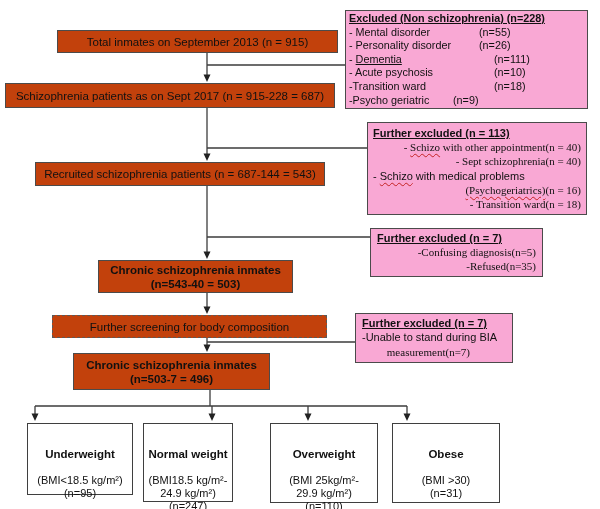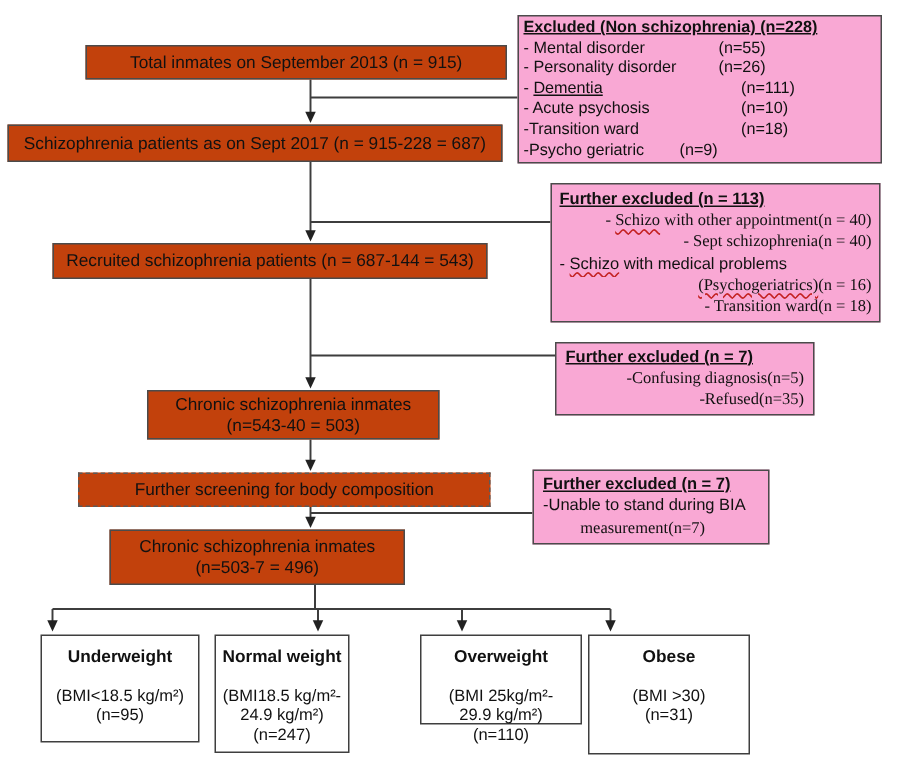--- a/index.html
+++ b/index.html
@@ -8,21 +8,21 @@
     font-family:"Liberation Sans","DejaVu Sans",sans-serif;color:#111;
     overflow:hidden;
   }
   svg.wires{position:absolute;left:0;top:0;}
   .box{
     position:absolute;background:#c2410c;border:1.5px solid #4b4b4b;
     box-sizing:border-box;display:flex;align-items:center;justify-content:center;
     text-align:center;font-size:11.5px;line-height:14px;white-space:nowrap;
   }
   .col{flex-direction:column;}
-  .bold{font-weight:normal;}
+  .bold{font-weight:bold;}
   .dashedbox{border:1.2px dashed #5a5a5a;}
   .xbox{
     position:absolute;background:#f9a8d4;border:1.4px solid #4b4b4b;
     box-sizing:border-box;font-size:10.8px;line-height:13.6px;padding:1px 3px;
   }
   .xbox .title{font-weight:bold;text-decoration:underline;white-space:nowrap;}
   .row{display:flex;white-space:nowrap;}
   .sb{justify-content:flex-end;font-family:Liberation Serif, serif;}
   .lblA{width:130px;flex:none;}
   .lblB{width:145px;flex:none;}
@@ -31,21 +31,21 @@
   .gapr .val{margin-right:36px;}
   .ul{text-decoration:underline;}
   .wavy{
     text-decoration-line:underline;text-decoration-style:wavy;
     text-decoration-color:#c42222;text-decoration-thickness:1px;
     text-underline-offset:2px;
   }
   .bmi{
     position:absolute;background:#fff;border:1.5px solid #3f3f3f;
     box-sizing:border-box;text-align:center;font-size:11px;line-height:13px;
-    padding-top:8px;
+    padding-top:24px;
   }
   .bmi .t{font-weight:bold;font-size:11.5px;margin-bottom:13px;}
 </style>
 </head>
 <body>
 
 <div class="canvas">
 
   <svg class="wires" width="600" height="509" viewBox="0 0 600 509">
     <path d="M207,53 V76 M207,65 H345 M207,108 V155 M207,148 H367 M207,186 V253 M207,237 H370 M207,293 V308 M207,338 V345 M207,342 H355 M210,390 V406 M35,406 H407 M35,406 V415 M212,406 V415 M308,406 V415 M407,406 V415" stroke="#3d3d3d" stroke-width="1.3" fill="none"></path>
@@ -168,21 +168,21 @@
     <div>(n=95)</div>
   </div>
 
   <div class="bmi" style="left:143px;top:423px;width:90px;height:79px">
     <div class="t">Normal weight</div>
     <div>(BMI18.5 kg/m²-</div>
     <div>24.9 kg/m²)</div>
     <div>(n=247)</div>
   </div>
 
-  <div class="bmi" style="left:280px;top:423px;width:108px;height:60px">
+  <div class="bmi" style="left:270px;top:423px;width:108px;height:80px">
     <div class="t">Overweight</div>
     <div>(BMI 25kg/m²-</div>
     <div>29.9 kg/m²)</div>
     <div>(n=110)</div>
   </div>
 
   <div class="bmi" style="left:392px;top:423px;width:108px;height:80px">
     <div class="t">Obese</div>
     <div>(BMI &gt;30)</div>
     <div>(n=31)</div>

